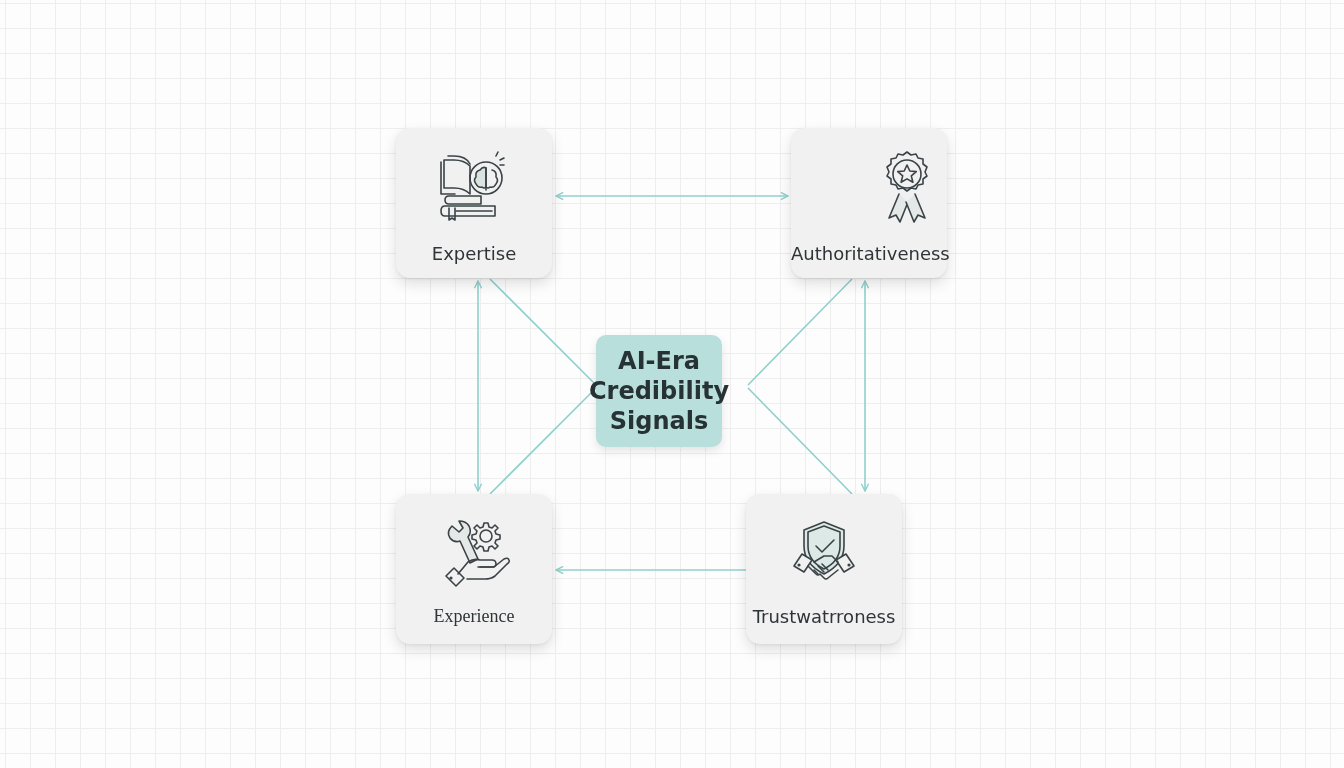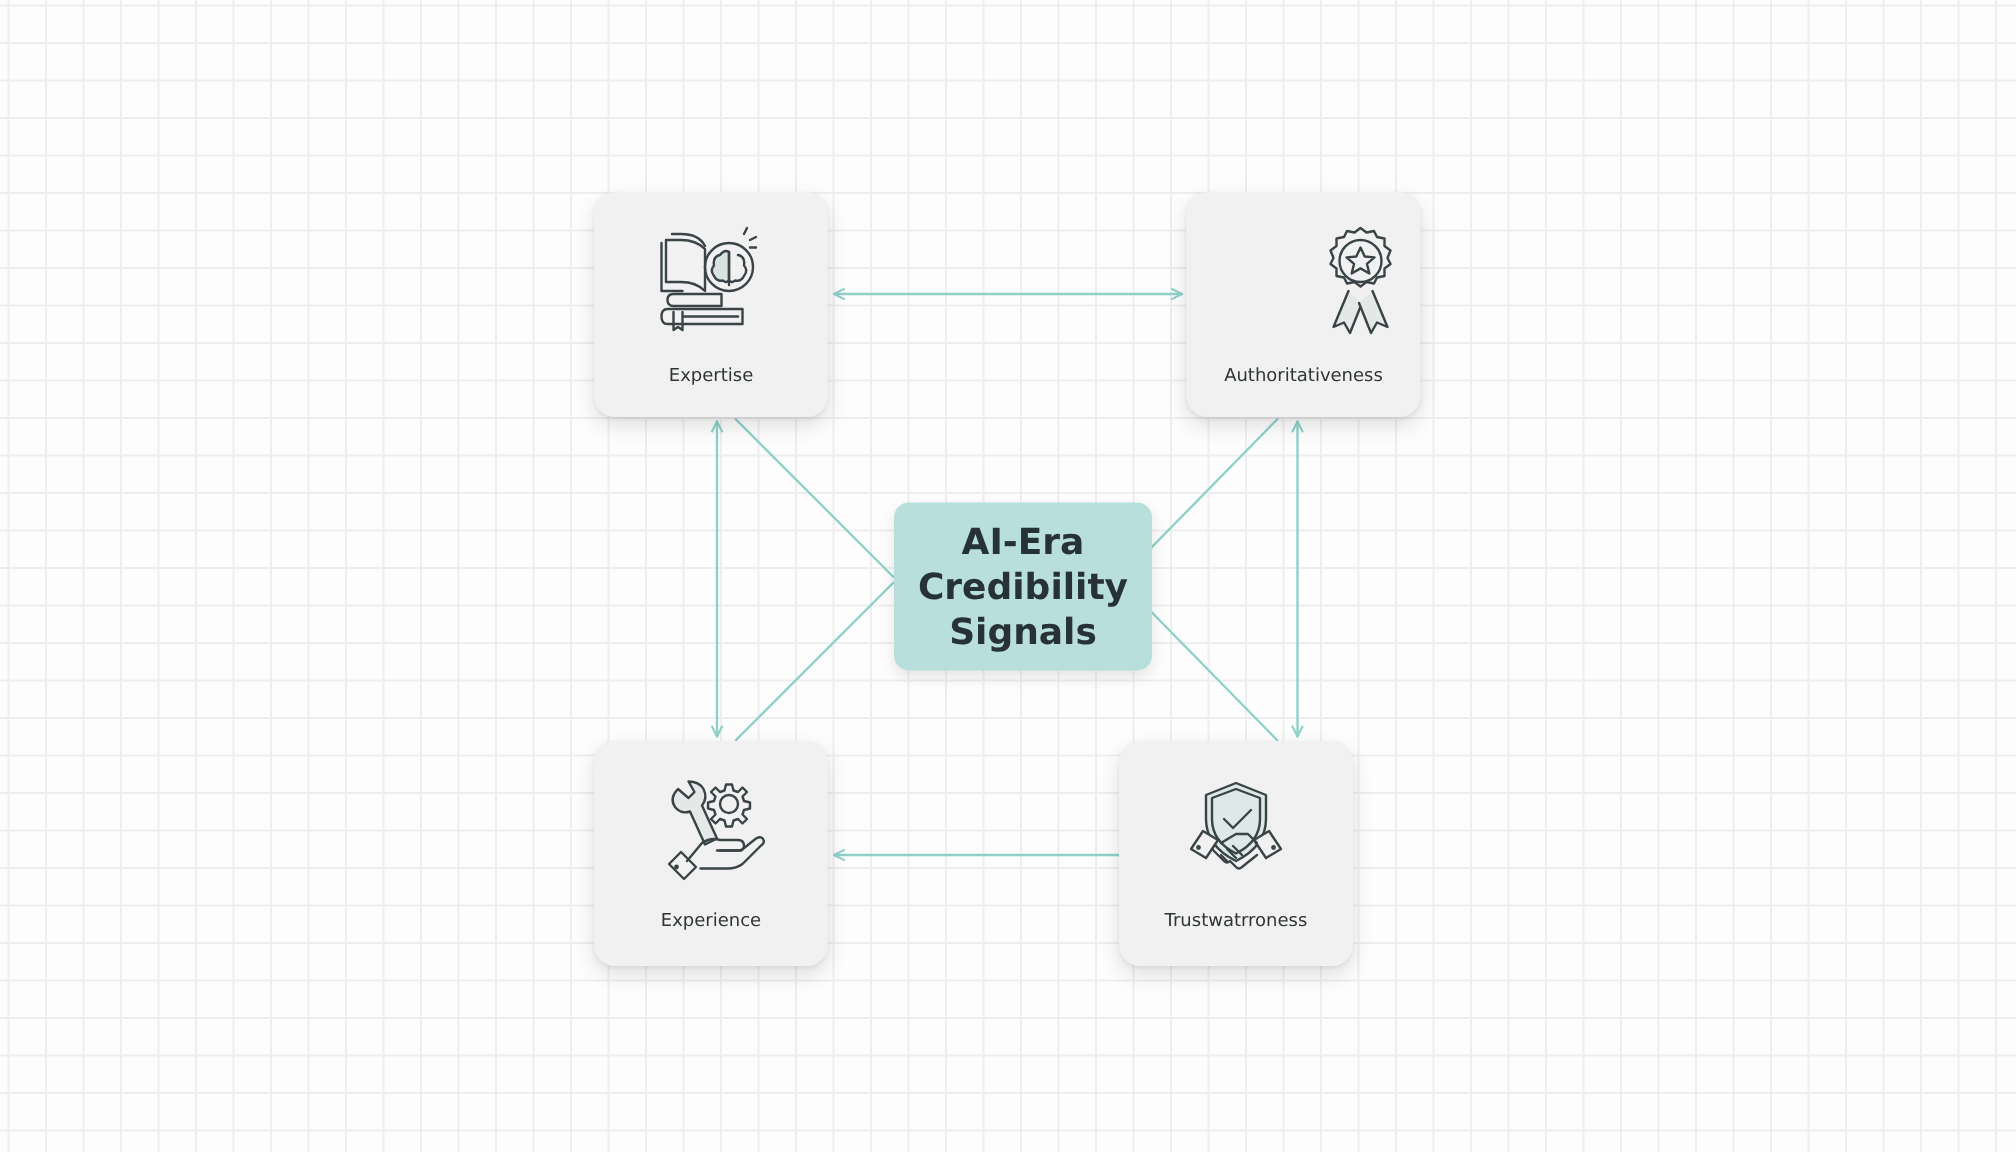--- a/index.html
+++ b/index.html
@@ -16,24 +16,24 @@
   .connectors { position:absolute; left:0; top:0; width:1344px; height:768px; }
   .card {
     position:absolute; width:156px; height:150px;
     background:#f1f1f1; border-radius:14px;
     box-shadow:0 6px 14px rgba(0,0,0,0.12), 0 1px 3px rgba(0,0,0,0.06);
     display:flex; flex-direction:column; align-items:center;
   }
   .card .icon { margin-top:20px; width:80px; height:80px; }
   .card .label {
     position:absolute; left:0; right:0; text-align:center;
-    font-size:12px; color:#2f3537; font-weight:500;
+    font-size:18px; color:#2f3537; font-weight:500;
   }
   .center {
-    position:absolute; left:596px; top:335px; width:172px; height:112px;
+    position:absolute; left:596px; top:335px; width:126px; height:112px;
     background:#b8dfdc; border-radius:10px;
     box-shadow:0 4px 10px rgba(0,0,0,0.10);
     display:flex; align-items:center; justify-content:center; text-align:center;
   }
   .center .ctitle {
     font-size:24px; line-height:30px; font-weight:bold; color:#263236;
     white-space:pre-line;
   }
 </style>
 </head>
@@ -96,21 +96,21 @@
     <path d="M18 12 q-6 6 -2 12 q4 5 10 3 l10 22 l8 -4 l-10 -22 q4 -5 1 -11 q-3 -5 -10 -5 l4 7 l-4 4 z" fill="#e4e8e7"></path>
     <g transform="translate(52,22)">
       <circle r="6"></circle>
       <path d="M-2 -13 h4 l1 4 l3 1 l3 -3 l3 3 l-3 3 l1 3 l4 1 v4 l-4 1 l-1 3 l3 3 l-3 3 l-3 -3 l-3 1 l-1 4 h-4 l-1 -4 l-3 -1 l-3 3 l-3 -3 l3 -3 l-1 -3 l-4 -1 v-4 l4 -1 l1 -3 l-3 -3 l3 -3 l3 3 l3 -1 z"></path>
     </g>
     <path d="M24 60 l10 -12 q6 -4 12 -2 h12 q4 0 4 4 q0 3 -4 3 h-12"></path>
     <path d="M44 53 h16 l10 -8 q4 -2 5 1 q1 2 -2 4 l-12 12 q-4 3 -10 3 h-18"></path>
     <path d="M12 62 l8 -8 l10 10 l-8 8 z"></path>
     <circle cx="17" cy="64" r="0.8" fill="#3a4346"></circle>
   </svg>
-  <span class="label" style="top:112px;">Experience</span>
+  <span class="label" style="top:112px;font-family:Liberation Serif, serif;">Experience</span>
 </div>
 
 <div class="card" style="left:746px; top:494px;">
   <svg class="icon" viewBox="0 0 80 80" fill="none" stroke="#3a4346" stroke-width="1.6" stroke-linecap="round" stroke-linejoin="round">
     <path d="M40 8 l20 8 v16 q0 18 -20 28 q-20 -10 -20 -28 v-16 z" fill="#dce9e7"></path>
     <path d="M40 12 l16 6 v14 q0 15 -16 23 q-16 -8 -16 -23 v-14 z"></path>
     <path d="M32 32 l6 6 l12 -12"></path>
     <path d="M10 52 l8 -12 l10 6 l-8 12 z" fill="#f1f1f1"></path>
     <path d="M70 52 l-8 -12 l-10 6 l8 12 z" fill="#f1f1f1"></path>
     <path d="M24 52 l8 8 q2 2 4 0 l4 4 q2 2 4 0 l10 -8"></path>

